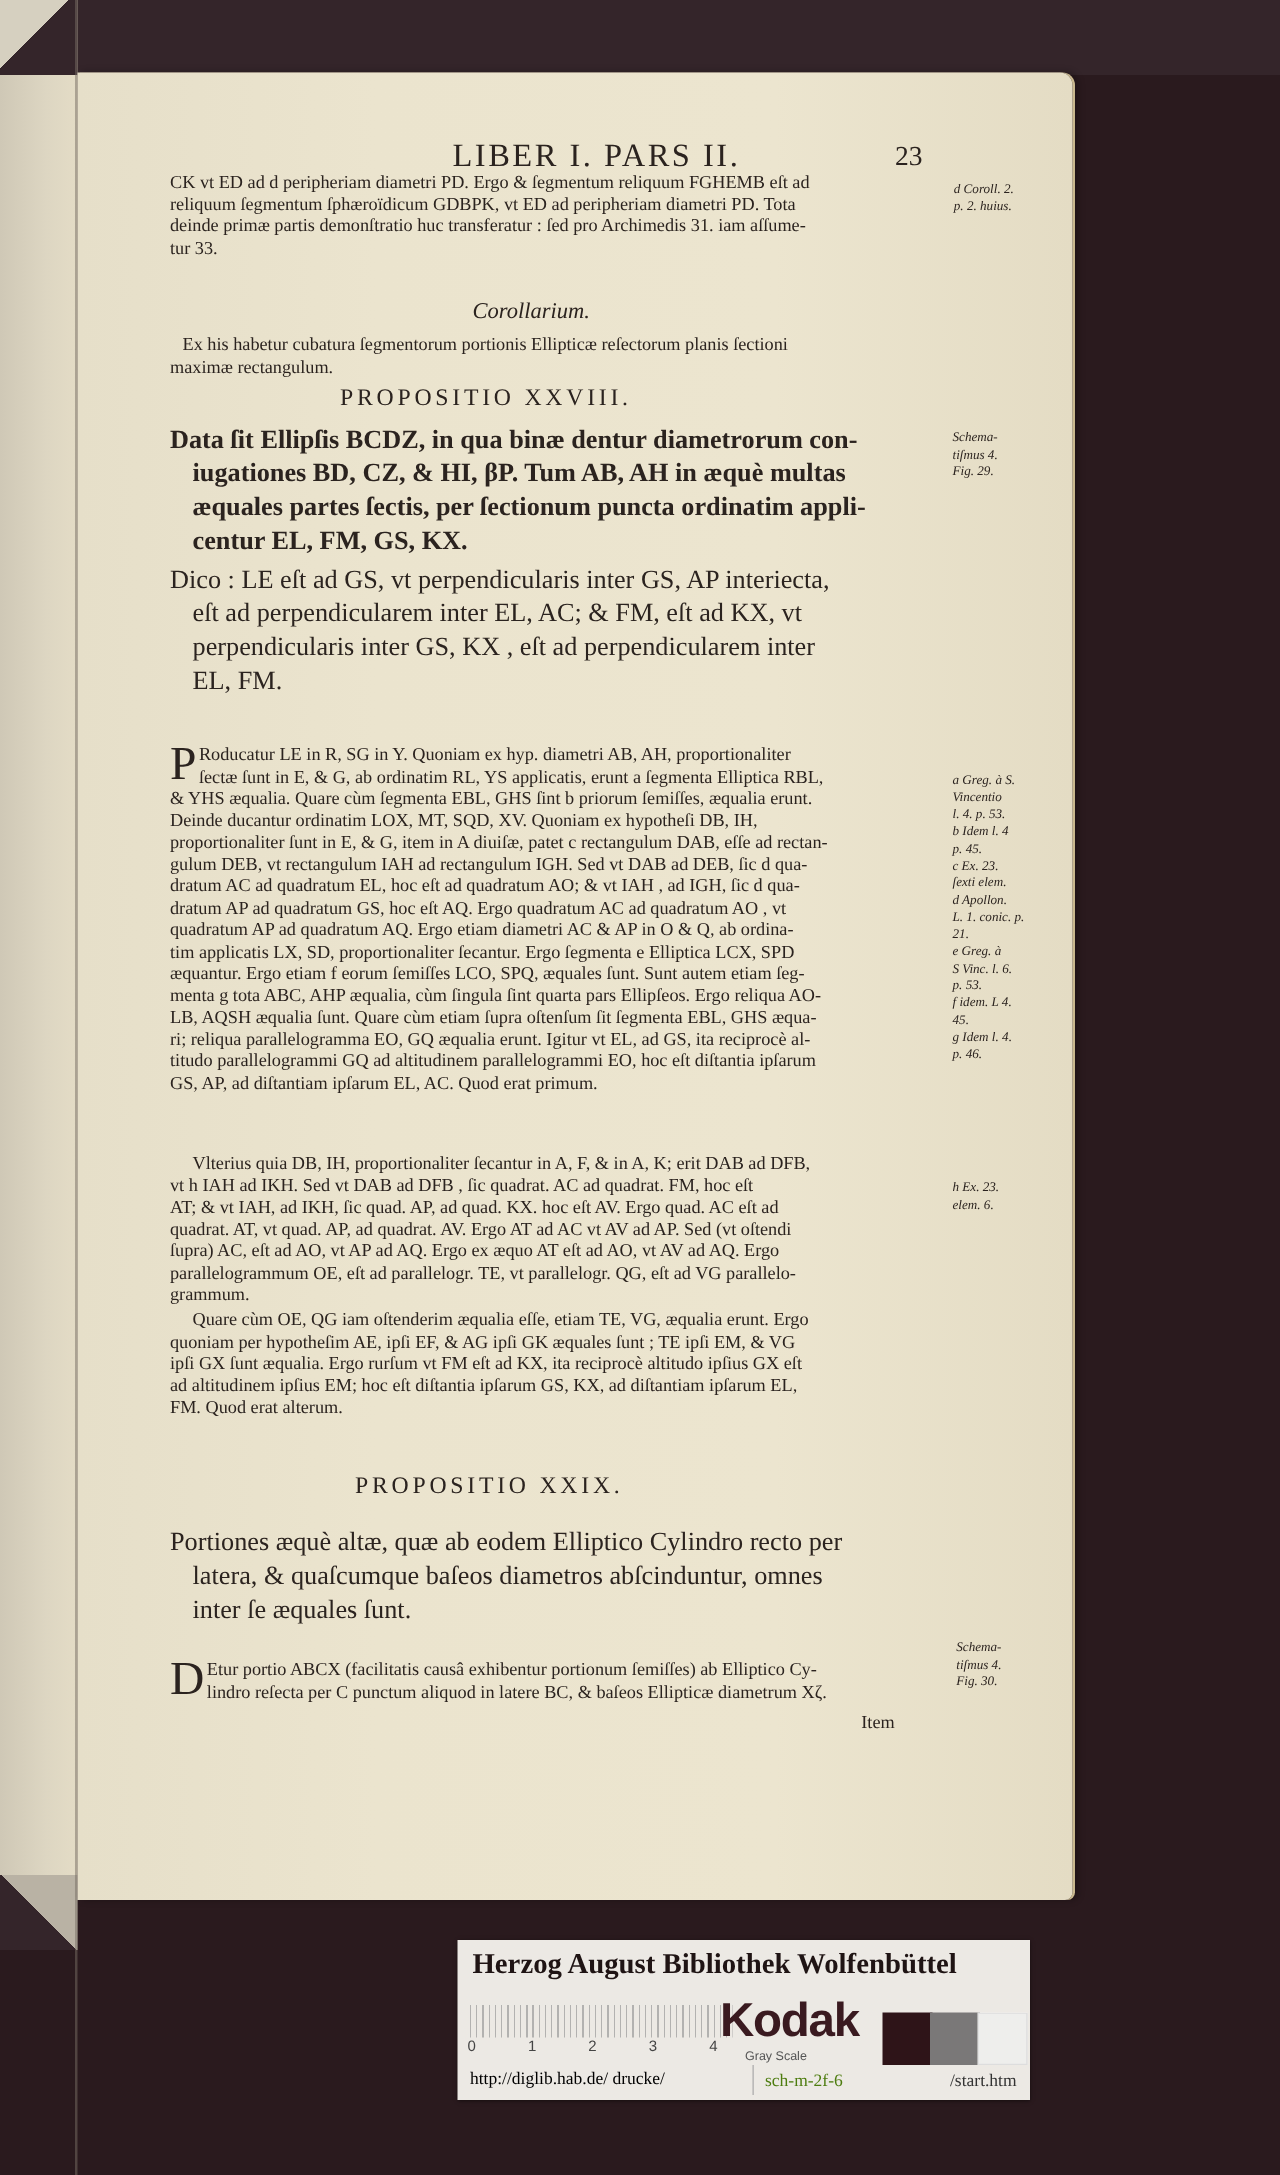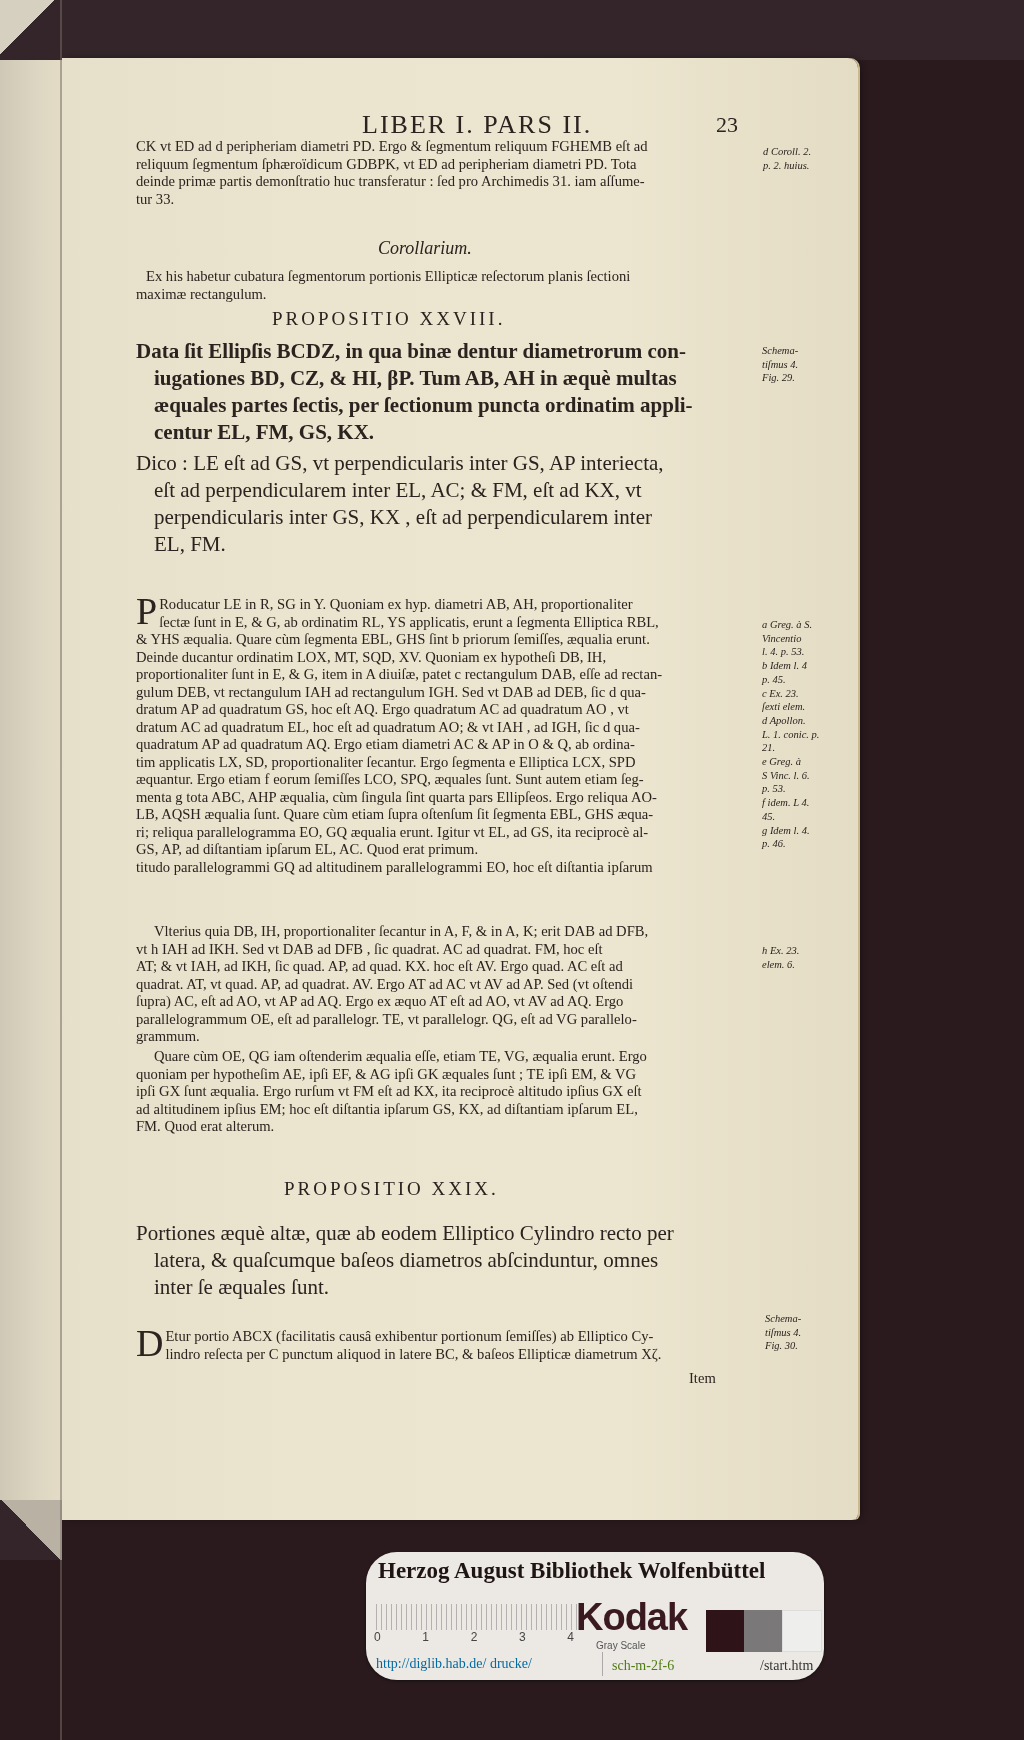--- a/index.html
+++ b/index.html
@@ -39,30 +39,29 @@
     .prop-heading { font-size:19px; letter-spacing:3px; }
     .dropcap { font-size:38px; line-height:30px; float:left; margin-right:2px; }
     .line { display:block; }
     .indent-sm { padding-left:18px; }
 
     
     .card {
       position:absolute; left:366px; top:1552px; width:458px; height:128px;
       background:#ece9e4; box-shadow:0 1px 3px rgba(0,0,0,0.5);
       font-family:"Liberation Serif",serif;
-      border-radius:31px;
     }
     .card-title { position:absolute; left:12px; top:6px; font-size:23px; font-weight:bold; color:#1f1414; white-space:nowrap; }
     .ruler { position:absolute; left:10px; top:52px; width:210px; height:26px;
       background:repeating-linear-gradient(90deg,#9a9a9a 0 1px, transparent 1px 5px); opacity:0.7; }
     .ruler-numbers { position:absolute; left:8px; top:78px; width:200px; display:flex; justify-content:space-between; font-family:"Liberation Sans",sans-serif; font-size:12px; color:#444; }
     .kodak { position:absolute; left:210px; top:44px; font-family:"Liberation Sans",sans-serif; font-weight:bold; font-size:38px; color:#3a1a20; letter-spacing:-1px; }
     .gray-scale { position:absolute; left:230px; top:88px; font-family:"Liberation Sans",sans-serif; font-size:10px; color:#555; }
     .swatch { position:absolute; top:58px; width:40px; height:42px; }
-    .url-left { position:absolute; left:10px; top:104px; font-size:14px; color:#0369a1; }
+    .url-left { position:absolute; left:10px; top:104px; font-size:14px; color:#000000; }
     .url-sep { position:absolute; left:236px; top:100px; width:1px; height:24px; background:#aaa; }
     .url-id { position:absolute; left:246px; top:106px; font-size:14px; color:#4d7c0f; }
     .url-right { position:absolute; left:394px; top:106px; font-size:14px; color:#333; }
   </style>
 </head>
 <body>
 
 <div class="bg-top"></div>
 <div class="left-page"></div>
 <div class="left-page-top"></div>
@@ -111,30 +110,30 @@
   </div>
 
   <div class="text body-sm" style="left:74px; top:538px; width:620px;">
     <span class="dropcap">P</span>
     <span class="line">Roducatur LE in R, SG in Y.  Quoniam ex hyp.  diametri  AB, AH, proportionaliter</span>
     <span class="line">ſectæ ſunt in E, &amp; G, ab ordinatim RL, YS applicatis, erunt a ſegmenta Elliptica RBL,</span>
     <span class="line">&amp; YHS æqualia. Quare cùm ſegmenta EBL, GHS ſint b priorum ſemiſſes, æqualia erunt.</span>
     <span class="line">Deinde ducantur ordinatim  LOX, MT, SQD, XV.  Quoniam ex hypotheſi DB, IH,</span>
     <span class="line">proportionaliter ſunt in E, &amp; G, item in A diuiſæ, patet c rectangulum DAB, eſſe ad rectan-</span>
     <span class="line">gulum DEB, vt rectangulum IAH ad rectangulum IGH. Sed vt DAB ad DEB, ſic d qua-</span>
+    <span class="line">dratum AC ad quadratum EL, hoc eſt ad quadratum AO; &amp; vt IAH ,  ad IGH, ſic d qua-</span>
     <span class="line">dratum AP ad quadratum GS, hoc eſt AQ.  Ergo quadratum  AC  ad quadratum AO ,  vt</span>
-    <span class="line">dratum AC ad quadratum EL, hoc eſt ad quadratum AO; &amp; vt IAH ,  ad IGH, ſic d qua-</span>
     <span class="line">quadratum AP ad quadratum AQ.  Ergo etiam diametri  AC &amp;  AP in O &amp; Q, ab ordina-</span>
     <span class="line">tim applicatis LX, SD, proportionaliter ſecantur.  Ergo ſegmenta e Elliptica LCX, SPD</span>
     <span class="line">æquantur. Ergo etiam f eorum ſemiſſes LCO, SPQ, æquales  ſunt.  Sunt autem etiam ſeg-</span>
     <span class="line">menta g tota ABC, AHP æqualia, cùm ſingula ſint quarta pars Ellipſeos. Ergo reliqua AO-</span>
     <span class="line">LB, AQSH æqualia ſunt. Quare cùm etiam ſupra oſtenſum ſit ſegmenta EBL, GHS æqua-</span>
     <span class="line">ri; reliqua parallelogramma EO, GQ æqualia  erunt. Igitur vt EL, ad  GS, ita reciprocè al-</span>
+    <span class="line">titudo parallelogrammi GQ ad altitudinem parallelogrammi EO, hoc eſt diſtantia ipſarum</span>
     <span class="line">GS, AP, ad diſtantiam ipſarum EL, AC. Quod erat primum.</span>
-    <span class="line">titudo parallelogrammi GQ ad altitudinem parallelogrammi EO, hoc eſt diſtantia ipſarum</span>
   </div>
   <div class="margin-note" style="left:700px; top:560px;">
     <span class="line">a Greg. à S.</span>
     <span class="line">Vincentio</span>
     <span class="line">l. 4. p. 53.</span>
     <span class="line">b Idem l. 4</span>
     <span class="line">p. 45.</span>
     <span class="line">c Ex. 23.</span>
     <span class="line">ſexti elem.</span>
     <span class="line">d Apollon.</span>

